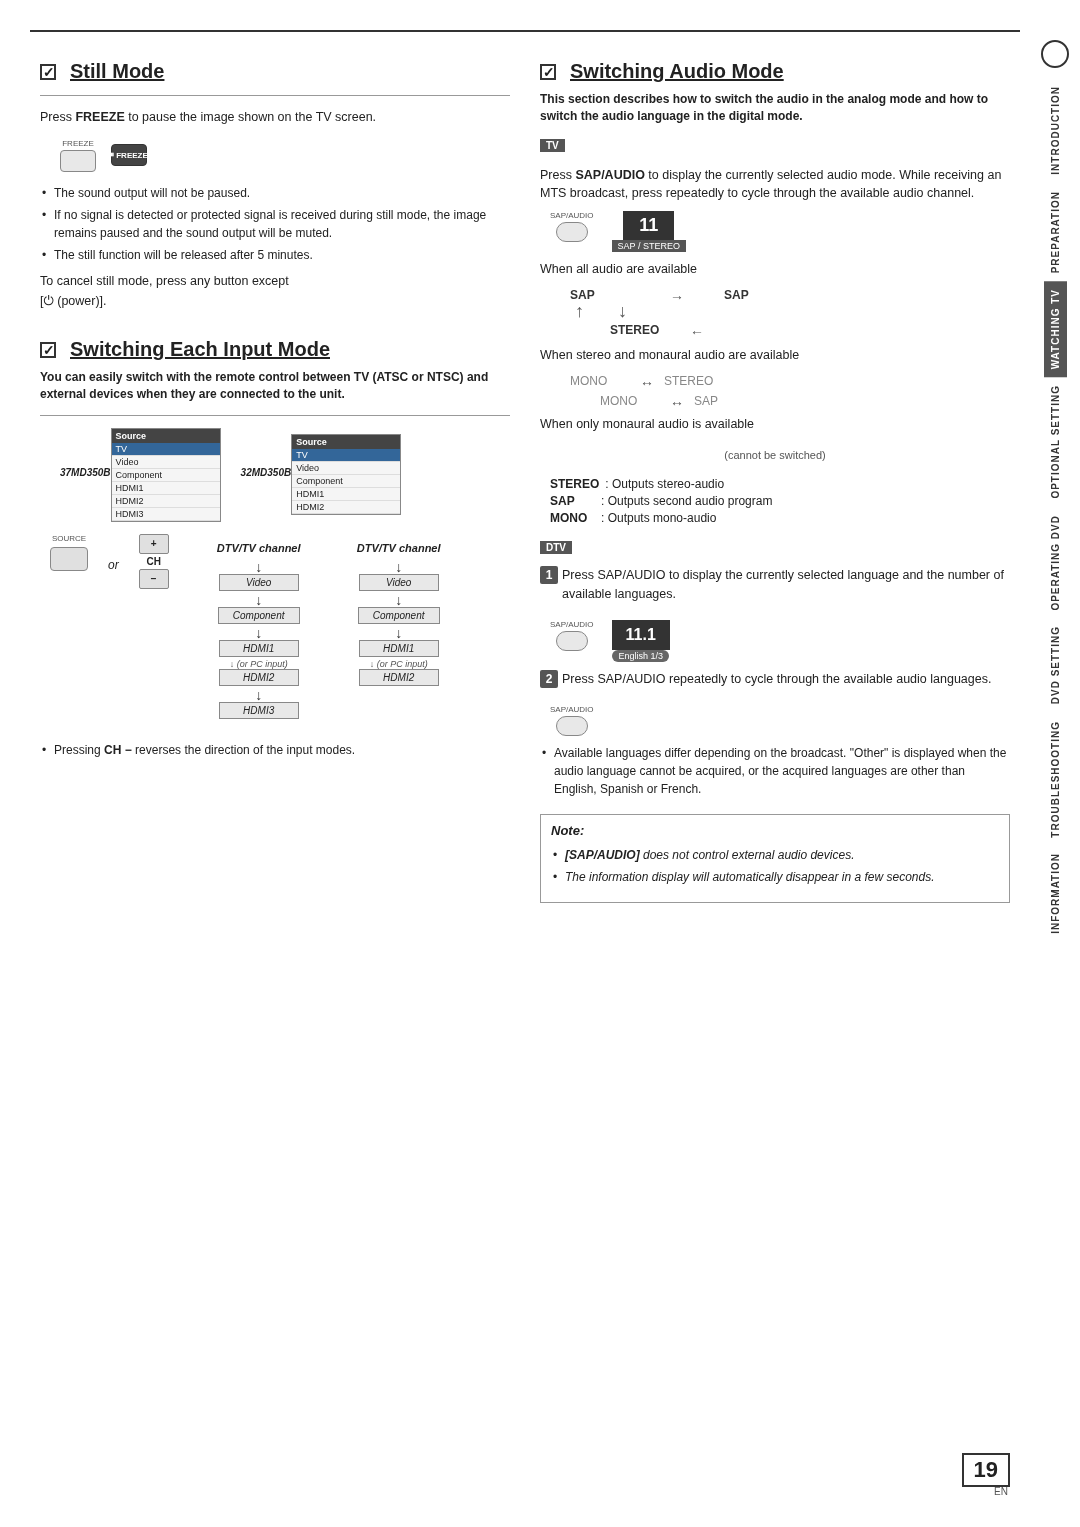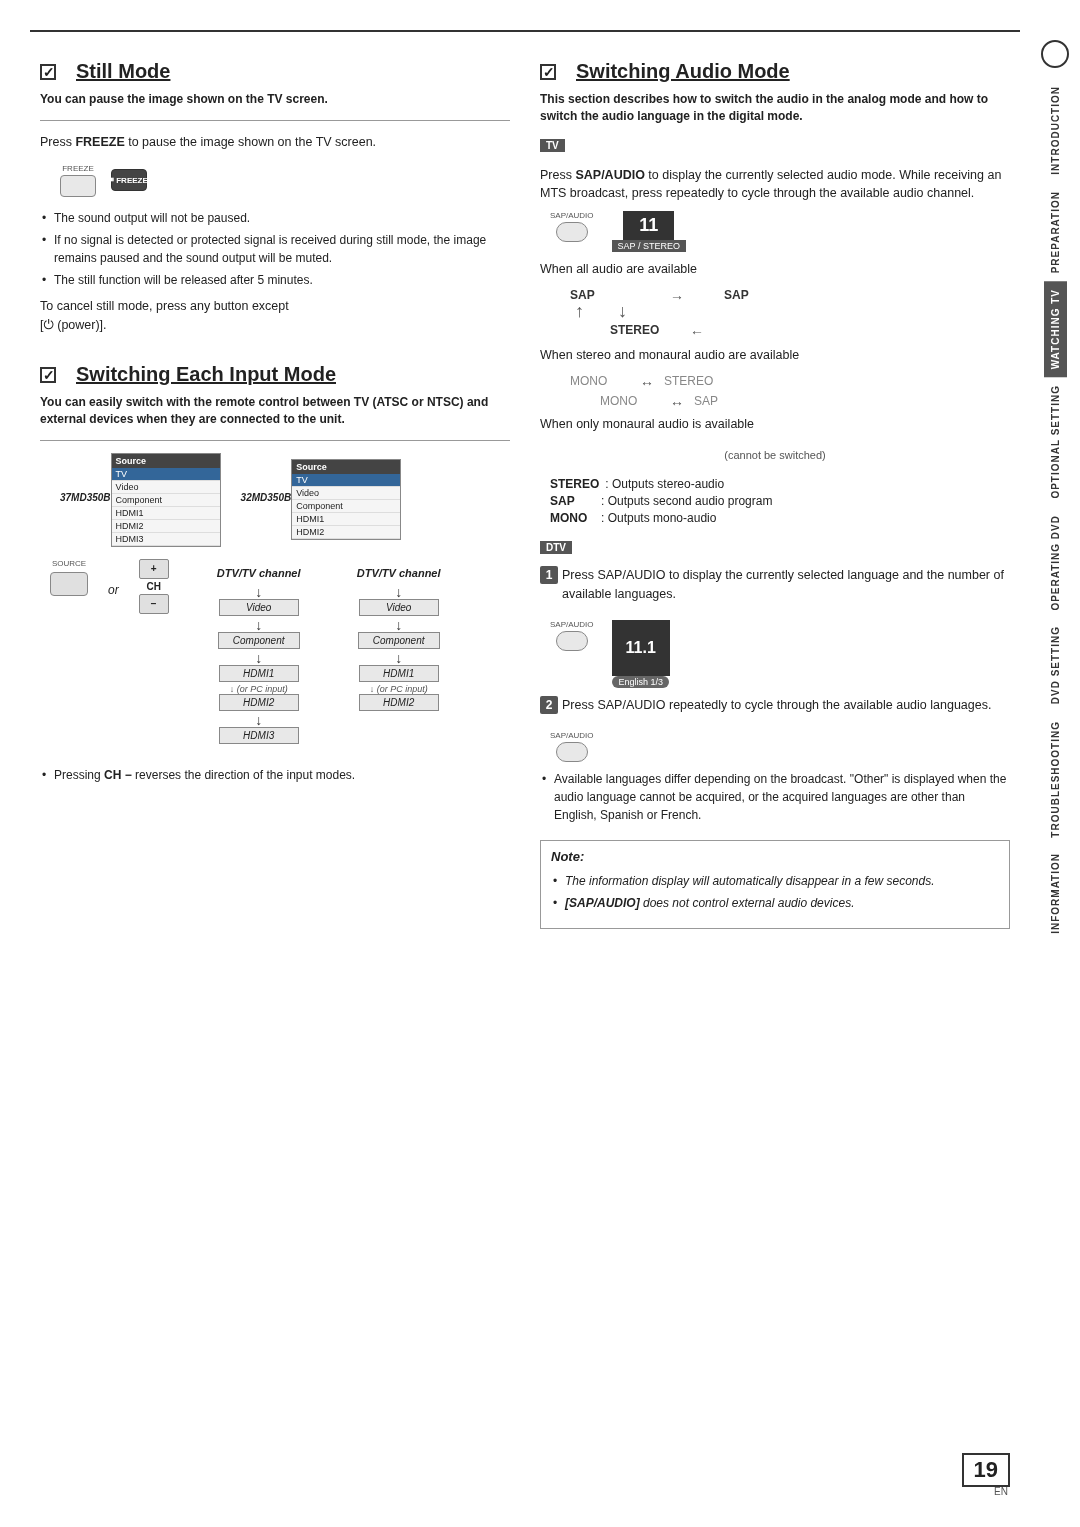--- a/index.html
+++ b/index.html
@@ -76,21 +76,21 @@
       max-width: 470px;
     }
     
     .section-title {
       font-size: 20px;
       font-weight: bold;
       text-decoration: underline;
       margin-bottom: 8px;
       display: flex;
       align-items: center;
-      gap: 20px;
+      gap: 14px;
     }
     .checkbox-icon {
       display: inline-block;
       width: 16px;
       height: 16px;
       border: 2px solid #333;
       position: relative;
       flex-shrink: 0;
     }
     .checkbox-icon::after {
@@ -482,21 +482,21 @@
     .dtv-display-block {
       display: flex;
       flex-direction: column;
       align-items: center;
     }
     .dtv-channel-num {
       background: #333;
       color: #fff;
       font-size: 16px;
       font-weight: bold;
-      padding: 19px 14px;
+      padding: 6px 14px;
     }
     .dtv-sub-label {
       background: #666;
       color: #fff;
       font-size: 9px;
       padding: 1px 6px;
       text-align: center;
       border-radius: 6px;
     }
   </style>
@@ -521,21 +521,20 @@
 
   <div class="main-content">
 
     <div class="left-column">
 
       <div>
         <div class="section-title">
           <span class="checkbox-icon"></span>
           <span>Still Mode</span>
         </div>
-        <div class="subtitle-bold">You can pause the image shown on the TV screen.</div>
         <hr class="divider-line">
         <div class="body-text">
           Press <strong>FREEZE</strong> to pause the image shown on the TV screen.
         </div>
 
         <div class="freeze-illustration">
           <div class="freeze-btn">
             <span class="freeze-label-small">FREEZE</span>
             <div class="btn-shape"></div>
           </div>
@@ -751,22 +750,22 @@
           </div>
         </div>
 
         <ul class="bullet-list">
           <li>Available languages differ depending on the broadcast. "Other" is displayed when the audio language cannot be acquired, or the acquired languages are other than English, Spanish or French.</li>
         </ul>
 
         <div class="note-box">
           <div class="note-title">Note:</div>
           <ul class="bullet-list">
+            <li><em><strong>[SAP/AUDIO]</strong> does not control external audio devices.</em></li>
             <li><em>The information display will automatically disappear in a few seconds.</em></li>
-            <li><em><strong>[SAP/AUDIO]</strong> does not control external audio devices.</em></li>
           </ul>
         </div>
       </div>
     </div>
   </div>
 
   <div class="page-number">19</div>
   <div class="page-en">EN</div>
 
 </div>

